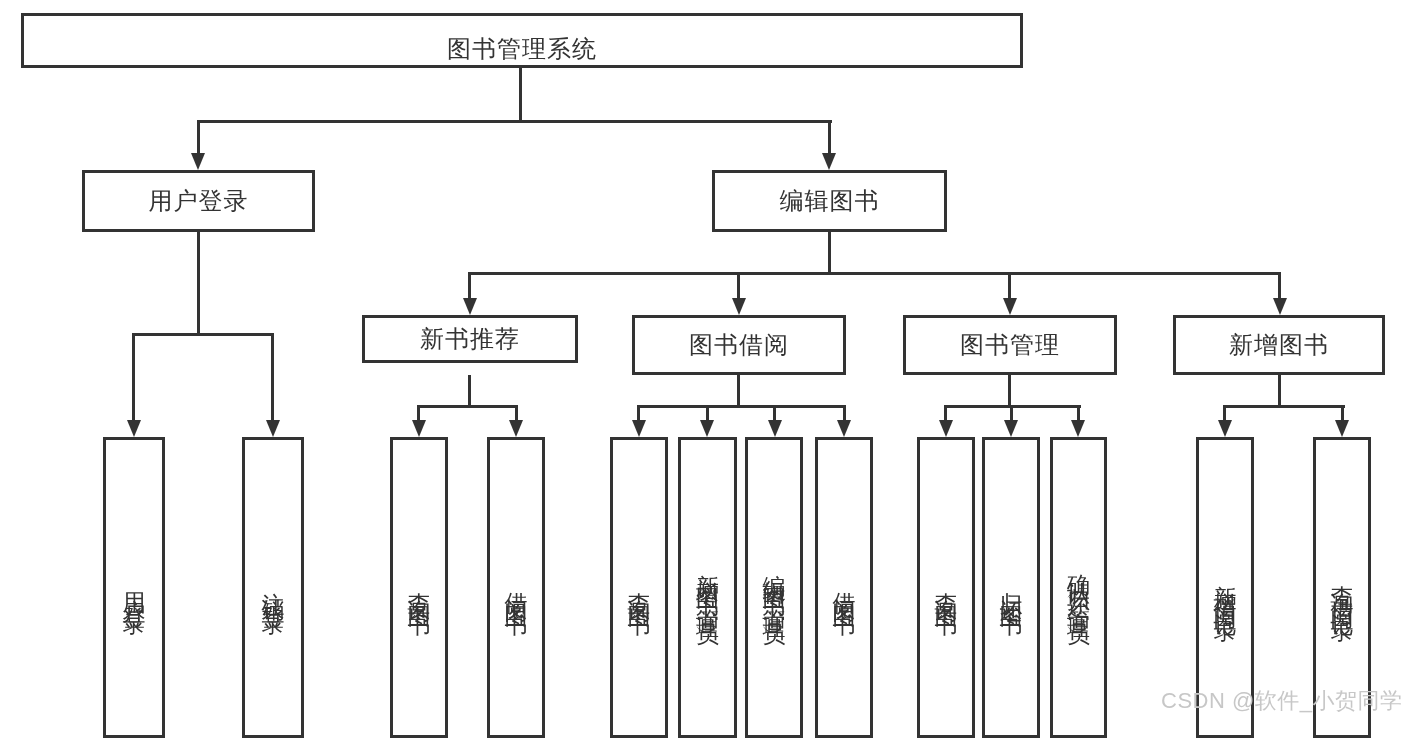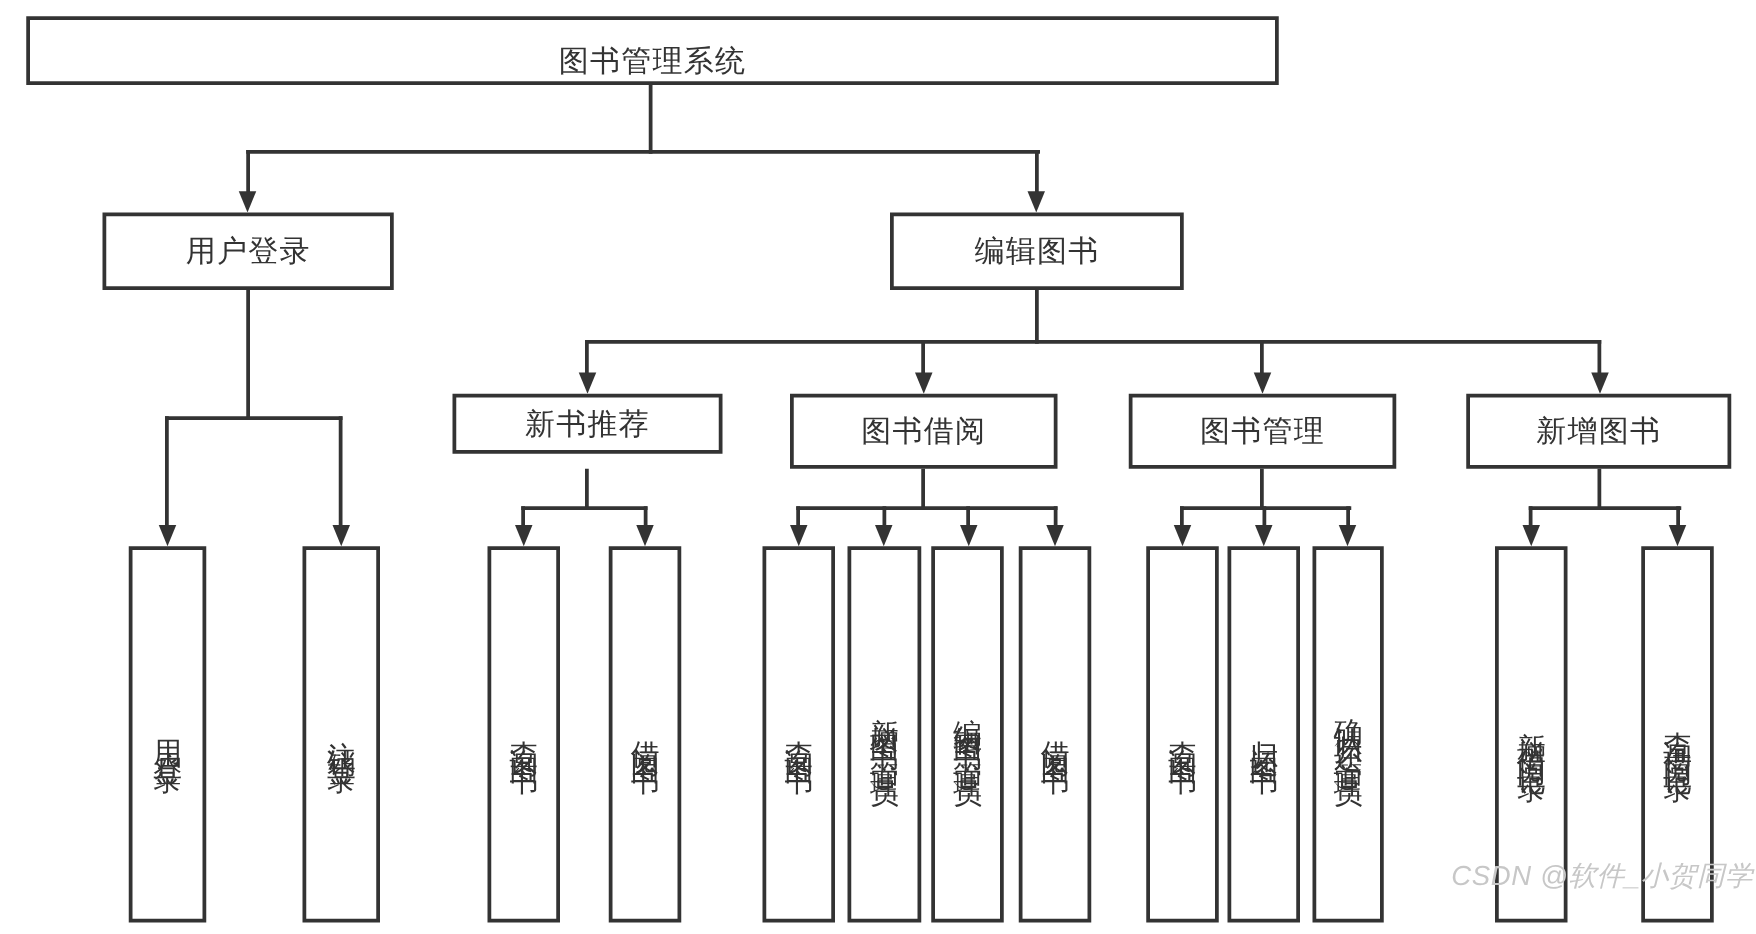--- a/index.html
+++ b/index.html
@@ -52,21 +52,20 @@
     border-top: 17px solid #333333;
   }
   #watermark {
     position: absolute;
     left: 1161px;
     top: 686px;
     font-size: 22px;
     color: #c7c7c7;
     letter-spacing: 0.5px;
     white-space: nowrap;
-    font-style: italic;
   }
 </style>
 </head>
 <body>
 
 <div id="stage">
 
   <div class="box" style="left:21px; top:13px; width:1002px; height:55px;align-items:flex-end;">
     <span>图书管理系统</span>
   </div>

